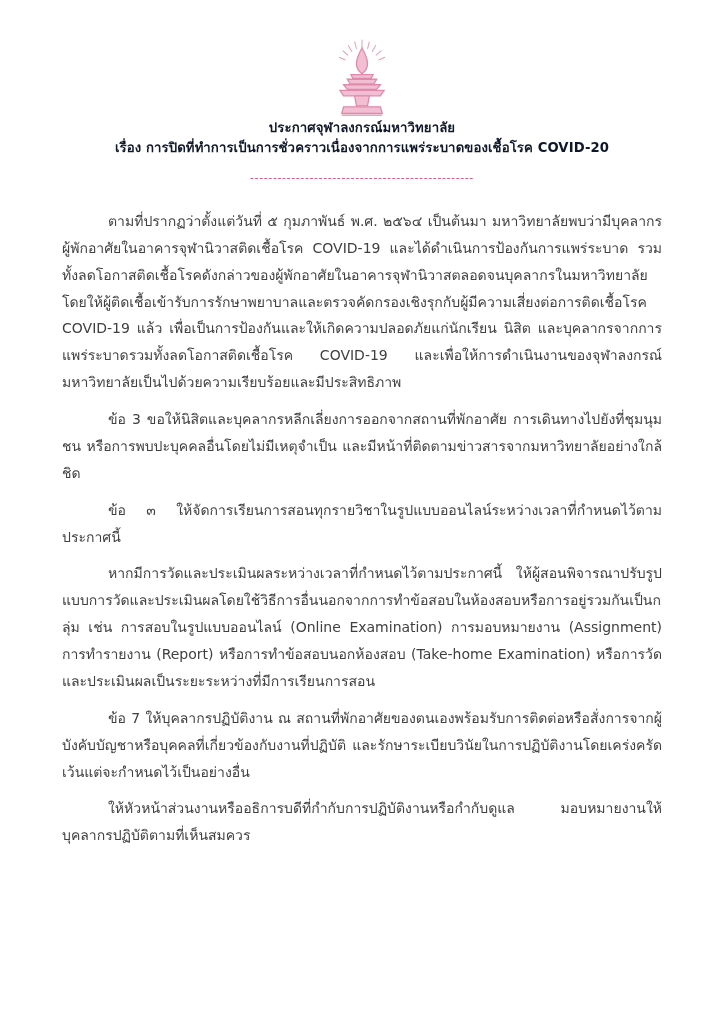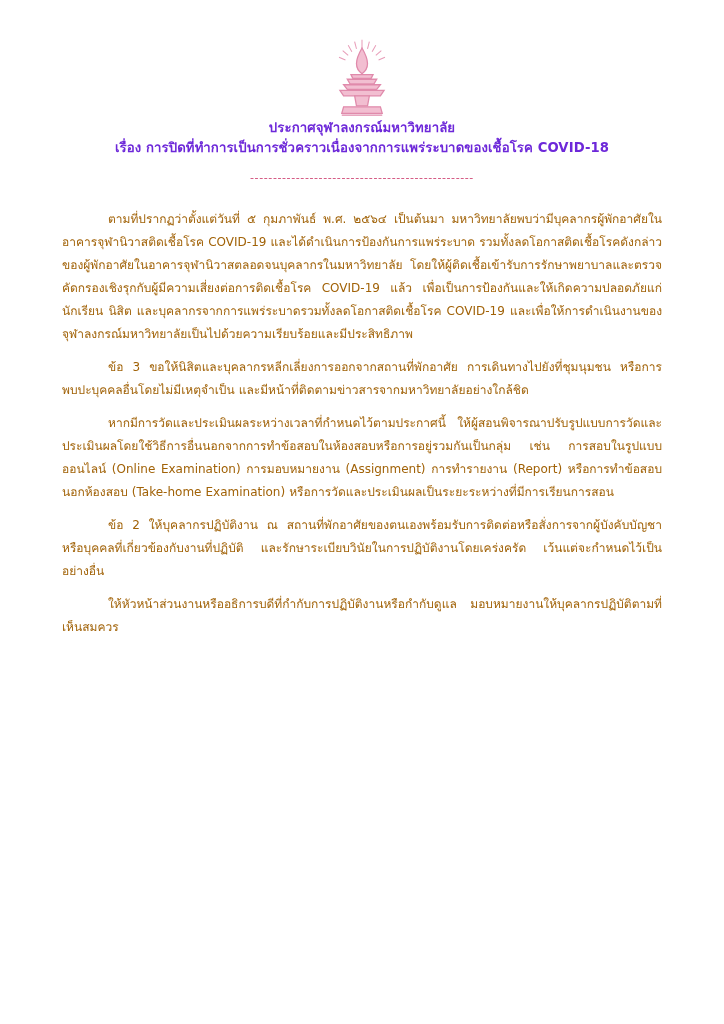--- a/index.html
+++ b/index.html
@@ -36,41 +36,41 @@
     display: block;
   }
   
   .heading {
     text-align: center;
     line-height: 1.55;
   }
   .heading .line {
     font-size: 13.2px;
     font-weight: bold;
-    color: #6d28d9;
+    color: #0f172a;
     letter-spacing: 0.1px;
   }
   .rule {
     text-align: center;
     font-size: 11px;
     color: #cf4574;
     letter-spacing: 0.6px;
     margin-top: 12px;
     margin-bottom: 2px;
     white-space: nowrap;
     overflow: hidden;
   }
   
   .body-text {
     margin-top: 24px;
   }
   .para {
-    font-size: 12px;
+    font-size: 14px;
     line-height: 1.92;
-    color: #a16207;
+    color: #404040;
     text-align: justify;
     text-justify: inter-word;
     margin: 0 0 10px 0;
     word-spacing: 0.2px;
   }
   .para.indent {
     text-indent: 46px;
   }
   .para:last-child {
     margin-bottom: 9px;
@@ -106,26 +106,27 @@
 
         <path d="M42 65 H58 L56 76 H44 Z" fill="#f2bed1" stroke="#e08aab"></path>
         <path d="M30 77 H70 L72 84 H28 Z" fill="#f2bed1" stroke="#e08aab"></path>
         <line x1="28" y1="86" x2="72" y2="86" stroke="#e08aab" stroke-width="1.6"></line>
       </g>
     </svg>
   </div>
 
   <div class="heading">
     <div class="line">ประกาศจุฬาลงกรณ์มหาวิทยาลัย</div>
-    <div class="line">เรื่อง การปิดที่ทำการเป็นการชั่วคราวเนื่องจากการแพร่ระบาดของเชื้อโรค COVID-18</div>
+    <div class="line">เรื่อง การปิดที่ทำการเป็นการชั่วคราวเนื่องจากการแพร่ระบาดของเชื้อโรค COVID-20</div>
   </div>
 
   <div class="rule">-------------------------------------------------</div>
 
   <div class="body-text">
     <p class="para indent">ตามที่ปรากฏว่าตั้งแต่วันที่ ๕ กุมภาพันธ์ พ.ศ. ๒๕๖๔ เป็นต้นมา มหาวิทยาลัยพบว่ามีบุคลากรผู้พักอาศัยในอาคารจุฬานิวาสติดเชื้อโรค COVID-19 และได้ดำเนินการป้องกันการแพร่ระบาด รวมทั้งลดโอกาสติดเชื้อโรคดังกล่าวของผู้พักอาศัยในอาคารจุฬานิวาสตลอดจนบุคลากรในมหาวิทยาลัย โดยให้ผู้ติดเชื้อเข้ารับการรักษาพยาบาลและตรวจคัดกรองเชิงรุกกับผู้มีความเสี่ยงต่อการติดเชื้อโรค COVID-19 แล้ว เพื่อเป็นการป้องกันและให้เกิดความปลอดภัยแก่นักเรียน นิสิต และบุคลากรจากการแพร่ระบาดรวมทั้งลดโอกาสติดเชื้อโรค COVID-19 และเพื่อให้การดำเนินงานของจุฬาลงกรณ์มหาวิทยาลัยเป็นไปด้วยความเรียบร้อยและมีประสิทธิภาพ</p>
     <p class="para indent">ข้อ 3 ขอให้นิสิตและบุคลากรหลีกเลี่ยงการออกจากสถานที่พักอาศัย การเดินทางไปยังที่ชุมนุมชน หรือการพบปะบุคคลอื่นโดยไม่มีเหตุจำเป็น และมีหน้าที่ติดตามข่าวสารจากมหาวิทยาลัยอย่างใกล้ชิด</p>
+    <p class="para indent">ข้อ ๓ ให้จัดการเรียนการสอนทุกรายวิชาในรูปแบบออนไลน์ระหว่างเวลาที่กำหนดไว้ตามประกาศนี้</p>
     <p class="para indent">หากมีการวัดและประเมินผลระหว่างเวลาที่กำหนดไว้ตามประกาศนี้ ให้ผู้สอนพิจารณาปรับรูปแบบการวัดและประเมินผลโดยใช้วิธีการอื่นนอกจากการทำข้อสอบในห้องสอบหรือการอยู่รวมกันเป็นกลุ่ม เช่น การสอบในรูปแบบออนไลน์ (Online Examination) การมอบหมายงาน (Assignment) การทำรายงาน (Report) หรือการทำข้อสอบนอกห้องสอบ (Take-home Examination) หรือการวัดและประเมินผลเป็นระยะระหว่างที่มีการเรียนการสอน</p>
-    <p class="para indent">ข้อ 2 ให้บุคลากรปฏิบัติงาน ณ สถานที่พักอาศัยของตนเองพร้อมรับการติดต่อหรือสั่งการจากผู้บังคับบัญชาหรือบุคคลที่เกี่ยวข้องกับงานที่ปฏิบัติ และรักษาระเบียบวินัยในการปฏิบัติงานโดยเคร่งครัด เว้นแต่จะกำหนดไว้เป็นอย่างอื่น</p>
+    <p class="para indent">ข้อ 7 ให้บุคลากรปฏิบัติงาน ณ สถานที่พักอาศัยของตนเองพร้อมรับการติดต่อหรือสั่งการจากผู้บังคับบัญชาหรือบุคคลที่เกี่ยวข้องกับงานที่ปฏิบัติ และรักษาระเบียบวินัยในการปฏิบัติงานโดยเคร่งครัด เว้นแต่จะกำหนดไว้เป็นอย่างอื่น</p>
     <p class="para indent">ให้หัวหน้าส่วนงานหรืออธิการบดีที่กำกับการปฏิบัติงานหรือกำกับดูแล มอบหมายงานให้บุคลากรปฏิบัติตามที่เห็นสมควร</p>
   </div>
 
 </div>
 
 </body></html>

